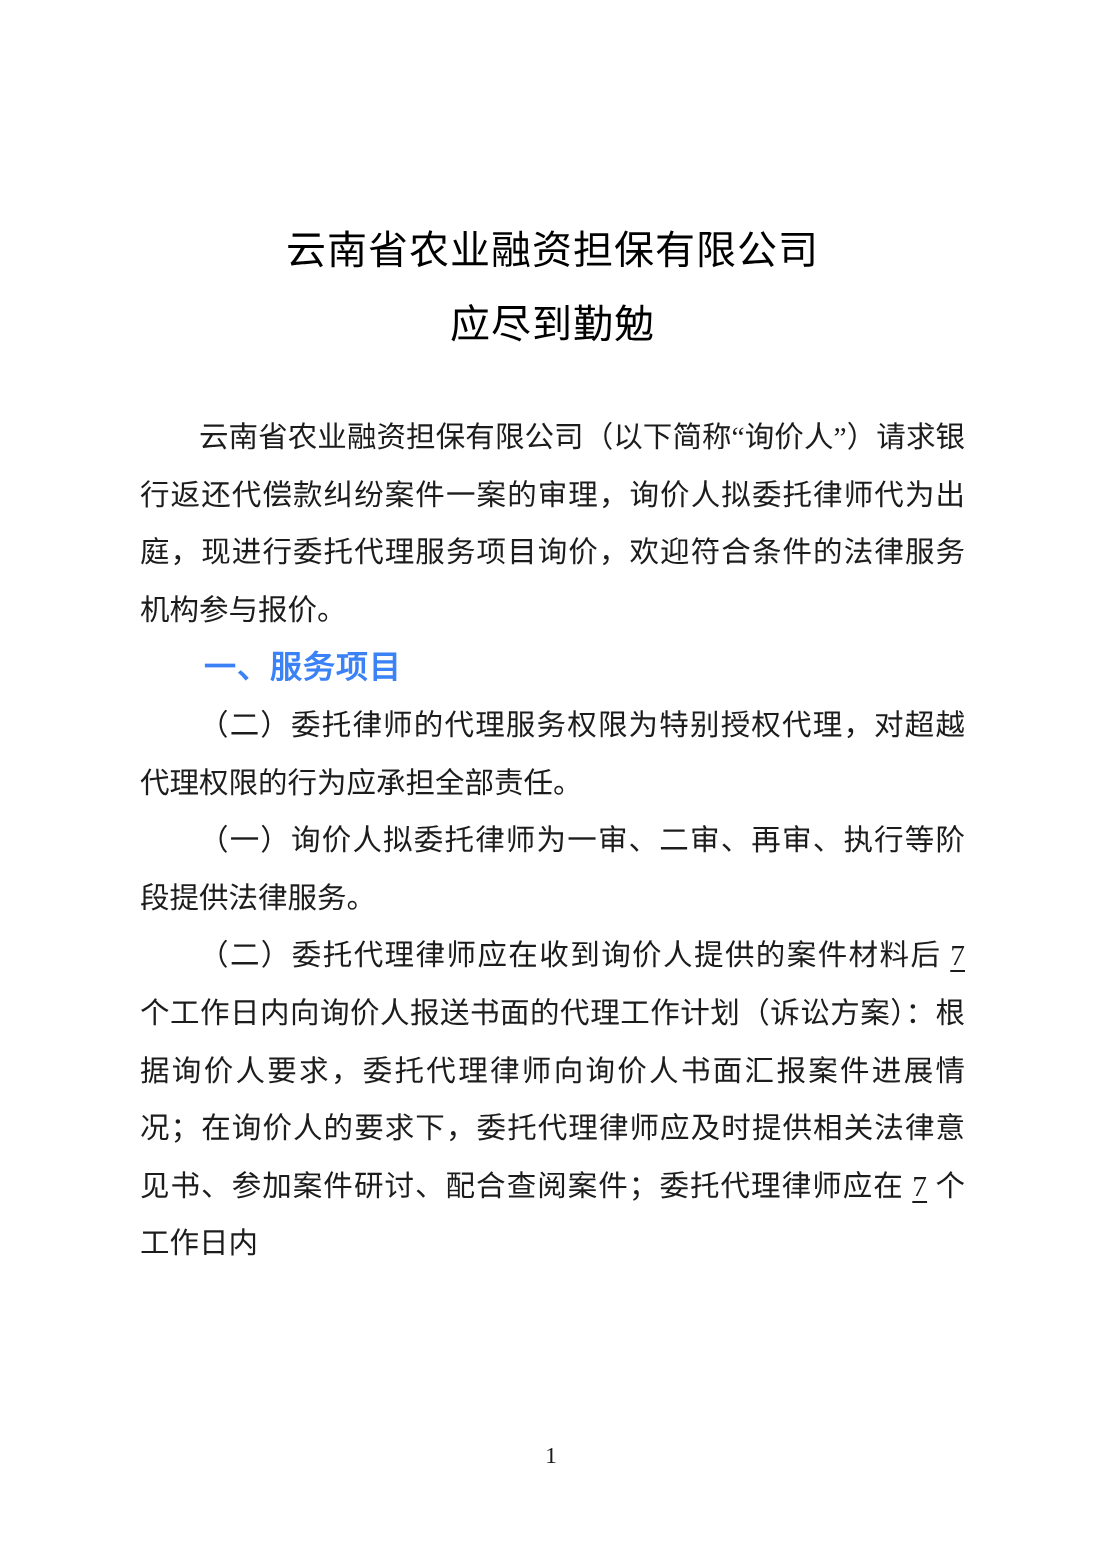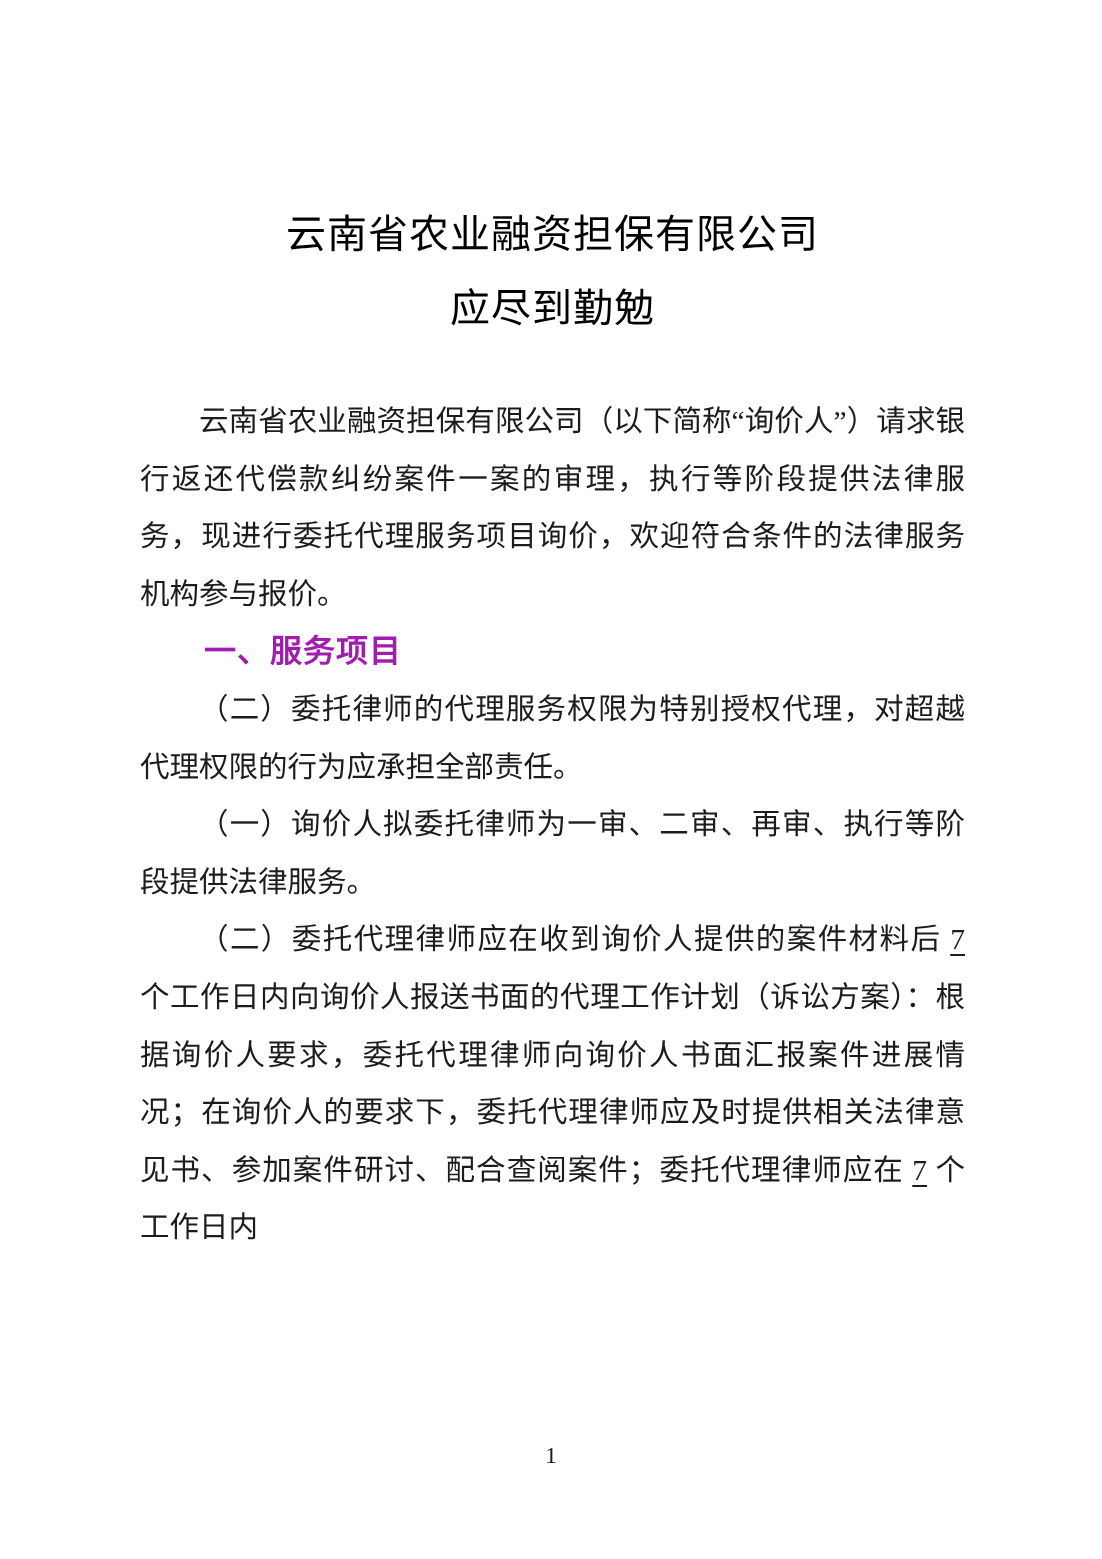--- a/index.html
+++ b/index.html
@@ -11,21 +11,21 @@
     position: relative;
     width: 1102px;
     height: 1559px;
     background: #ffffff;
     overflow: hidden;
     color: #000000;
   }
   .content {
     position: absolute;
     left: 140px;
-    top: 0;
+    top: 16px;
     width: 825px;
   }
   .doc-title {
     margin: 0;
     padding: 0;
     font-family: "Liberation Sans", sans-serif;
     font-weight: 400;
     font-size: 40px;
     line-height: 46px;
     text-align: center;
@@ -52,21 +52,21 @@
     text-align: justify;
   }
   .sec-heading {
     margin: 0;
     padding: 0;
     text-indent: 2em;
     font-family: "Liberation Sans", sans-serif;
     font-weight: 700;
     font-size: 32px;
     line-height: 57.6px;
-    color: #a21caf;
+    color: #3b82f6;
     letter-spacing: 1px;
   }
   .underlined {
     text-decoration: underline;
     text-underline-offset: 5px;
   }
   .page-number {
     position: absolute;
     left: 0;
     top: 1440px;
@@ -80,21 +80,21 @@
 </style>
 </head>
 <body>
 
 <div class="page">
   <div class="content">
     <h1 class="doc-title doc-title-first">云南省农业融资担保有限公司</h1>
     <h1 class="doc-title doc-subtitle">应尽到勤勉</h1>
 
     <div class="body-text">
-      <p class="para">云南省农业融资担保有限公司（以下简称“询价人”）请求银行返还代偿款纠纷案件一案的审理，执行等阶段提供法律服务，现进行委托代理服务项目询价，欢迎符合条件的法律服务机构参与报价。</p>
+      <p class="para">云南省农业融资担保有限公司（以下简称“询价人”）请求银行返还代偿款纠纷案件一案的审理，询价人拟委托律师代为出庭，现进行委托代理服务项目询价，欢迎符合条件的法律服务机构参与报价。</p>
 
       <h2 class="sec-heading">一、服务项目</h2>
 
       <p class="para">（二）委托律师的代理服务权限为特别授权代理，对超越代理权限的行为应承担全部责任。</p>
 
       <p class="para">（一）询价人拟委托律师为一审、二审、再审、执行等阶段提供法律服务。</p>
 
 
 
       <p class="para"><span>（二）委托代理律师应在收到询价人提供的案件材料后 </span><span class="underlined">7</span><span> 个工作日内向询价人报送书面的代理工作计划（诉讼方案）：根据询价人要求，委托代理律师向询价人书面汇报案件进展情况；在询价人的要求下，委托代理律师应及时提供相关法律意见书、参加案件研讨、配合查阅案件；委托代理律师应在 </span><span class="underlined">7</span><span> 个工作日内</span></p>

